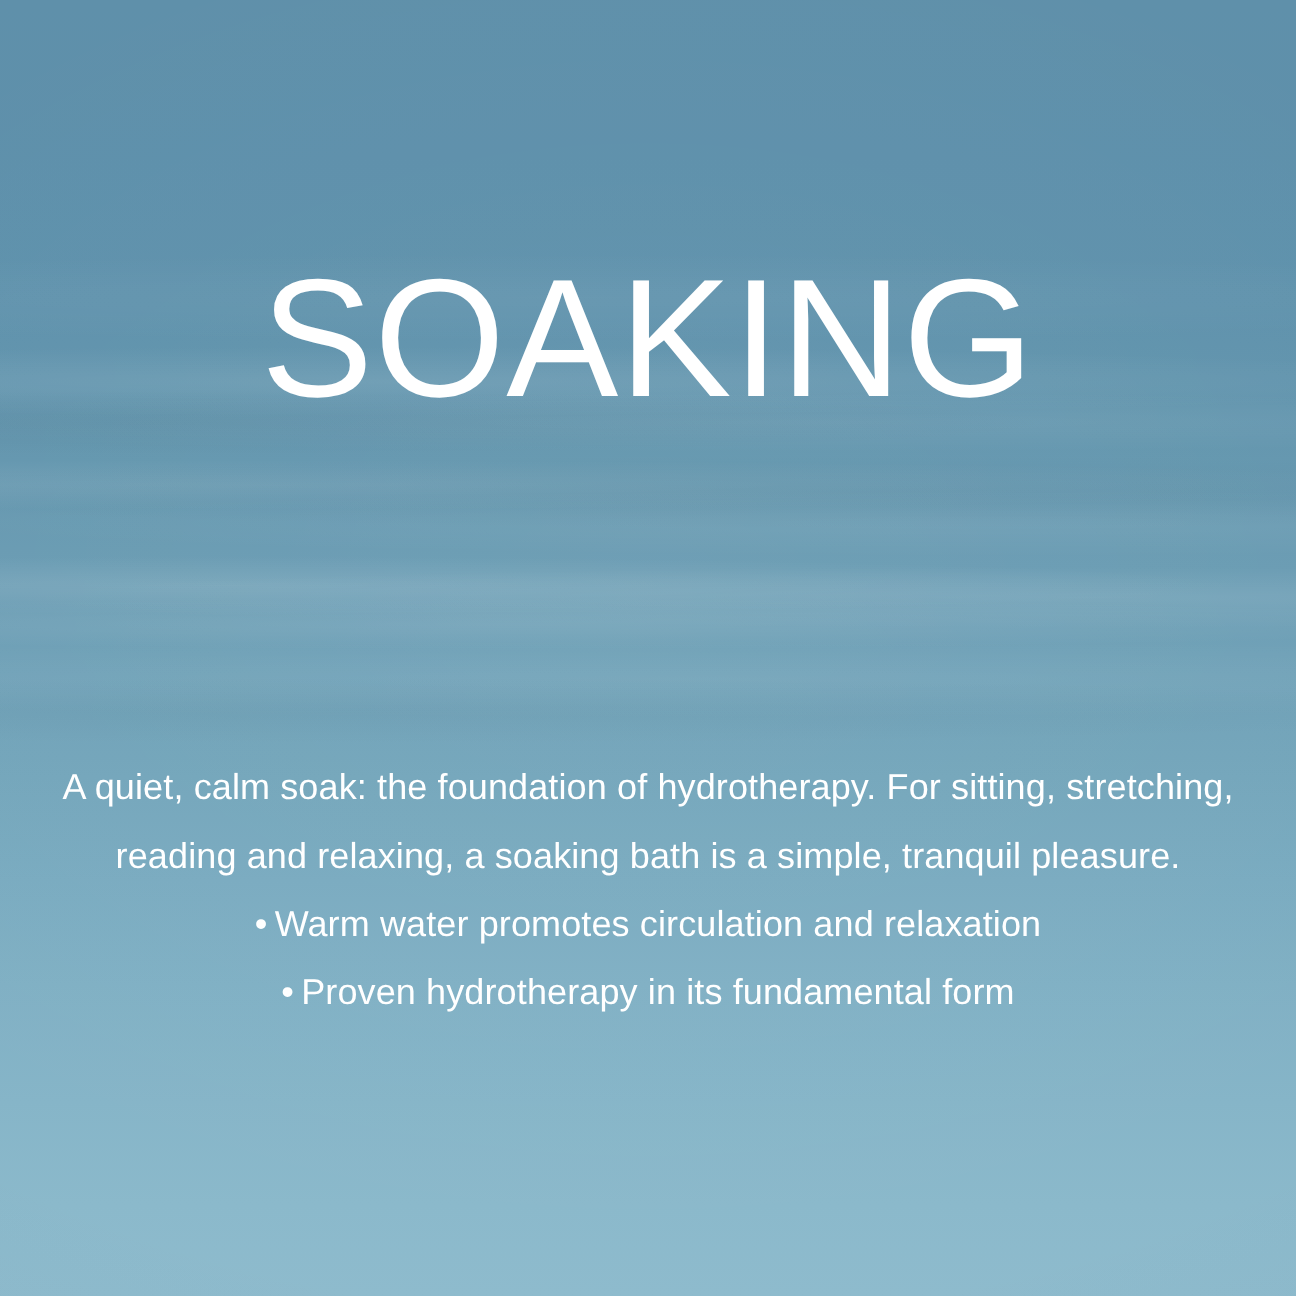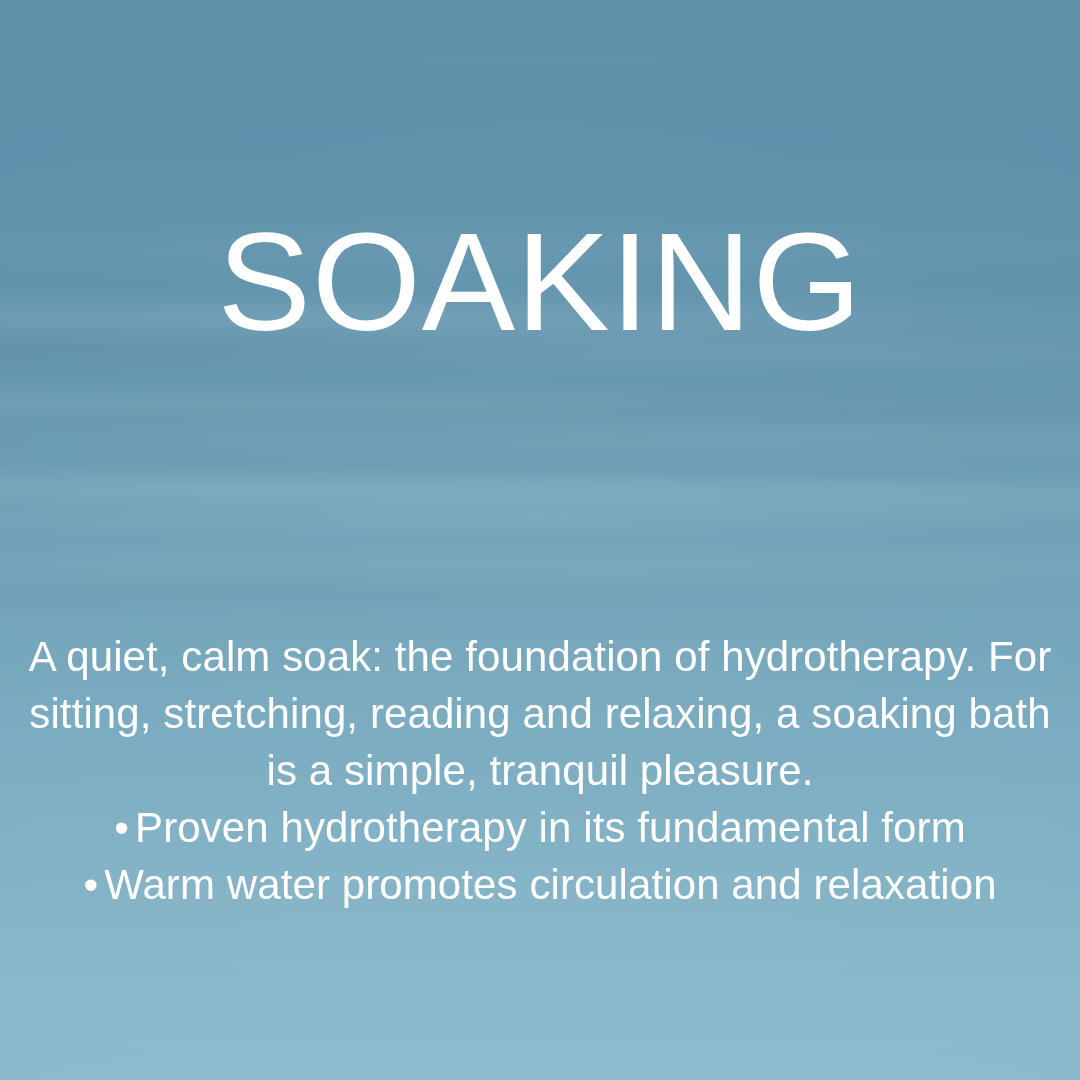--- a/index.html
+++ b/index.html
@@ -81,21 +81,21 @@
     white-space: nowrap;
   }
 
   .body-block {
     position: absolute;
     left: 18px;
     right: 18px;
     top: 628px;
     text-align: center;
     color: #ffffff;
-    font-size: 42px;
+    font-size: 30px;
     font-weight: 400;
     line-height: 57px;
     letter-spacing: 0.1px;
   }
 
   .paragraph {
     margin: 0;
     padding: 0;
   }
 
@@ -123,21 +123,21 @@
   <div class="bg-vignette"></div>
 
   <h1 class="title">SOAKING</h1>
 
   <div class="body-block">
 
     <p class="paragraph">A quiet, calm soak: the foundation of hydrotherapy. For sitting, stretching, reading and relaxing, a soaking bath is a simple, tranquil pleasure.</p>
 
     <ul class="bullets">
       <li>
-        <span class="bullet-dot">•</span><span>Proven hydrotherapy in its fundamental form</span>
+        <span class="bullet-dot">•</span><span>Warm water promotes circulation and relaxation</span>
       </li>
       <li>
-        <span class="bullet-dot">•</span><span>Warm water promotes circulation and relaxation</span>
+        <span class="bullet-dot">•</span><span>Proven hydrotherapy in its fundamental form</span>
       </li>
     </ul>
 
   </div>
 </div>
 
 </body></html>

